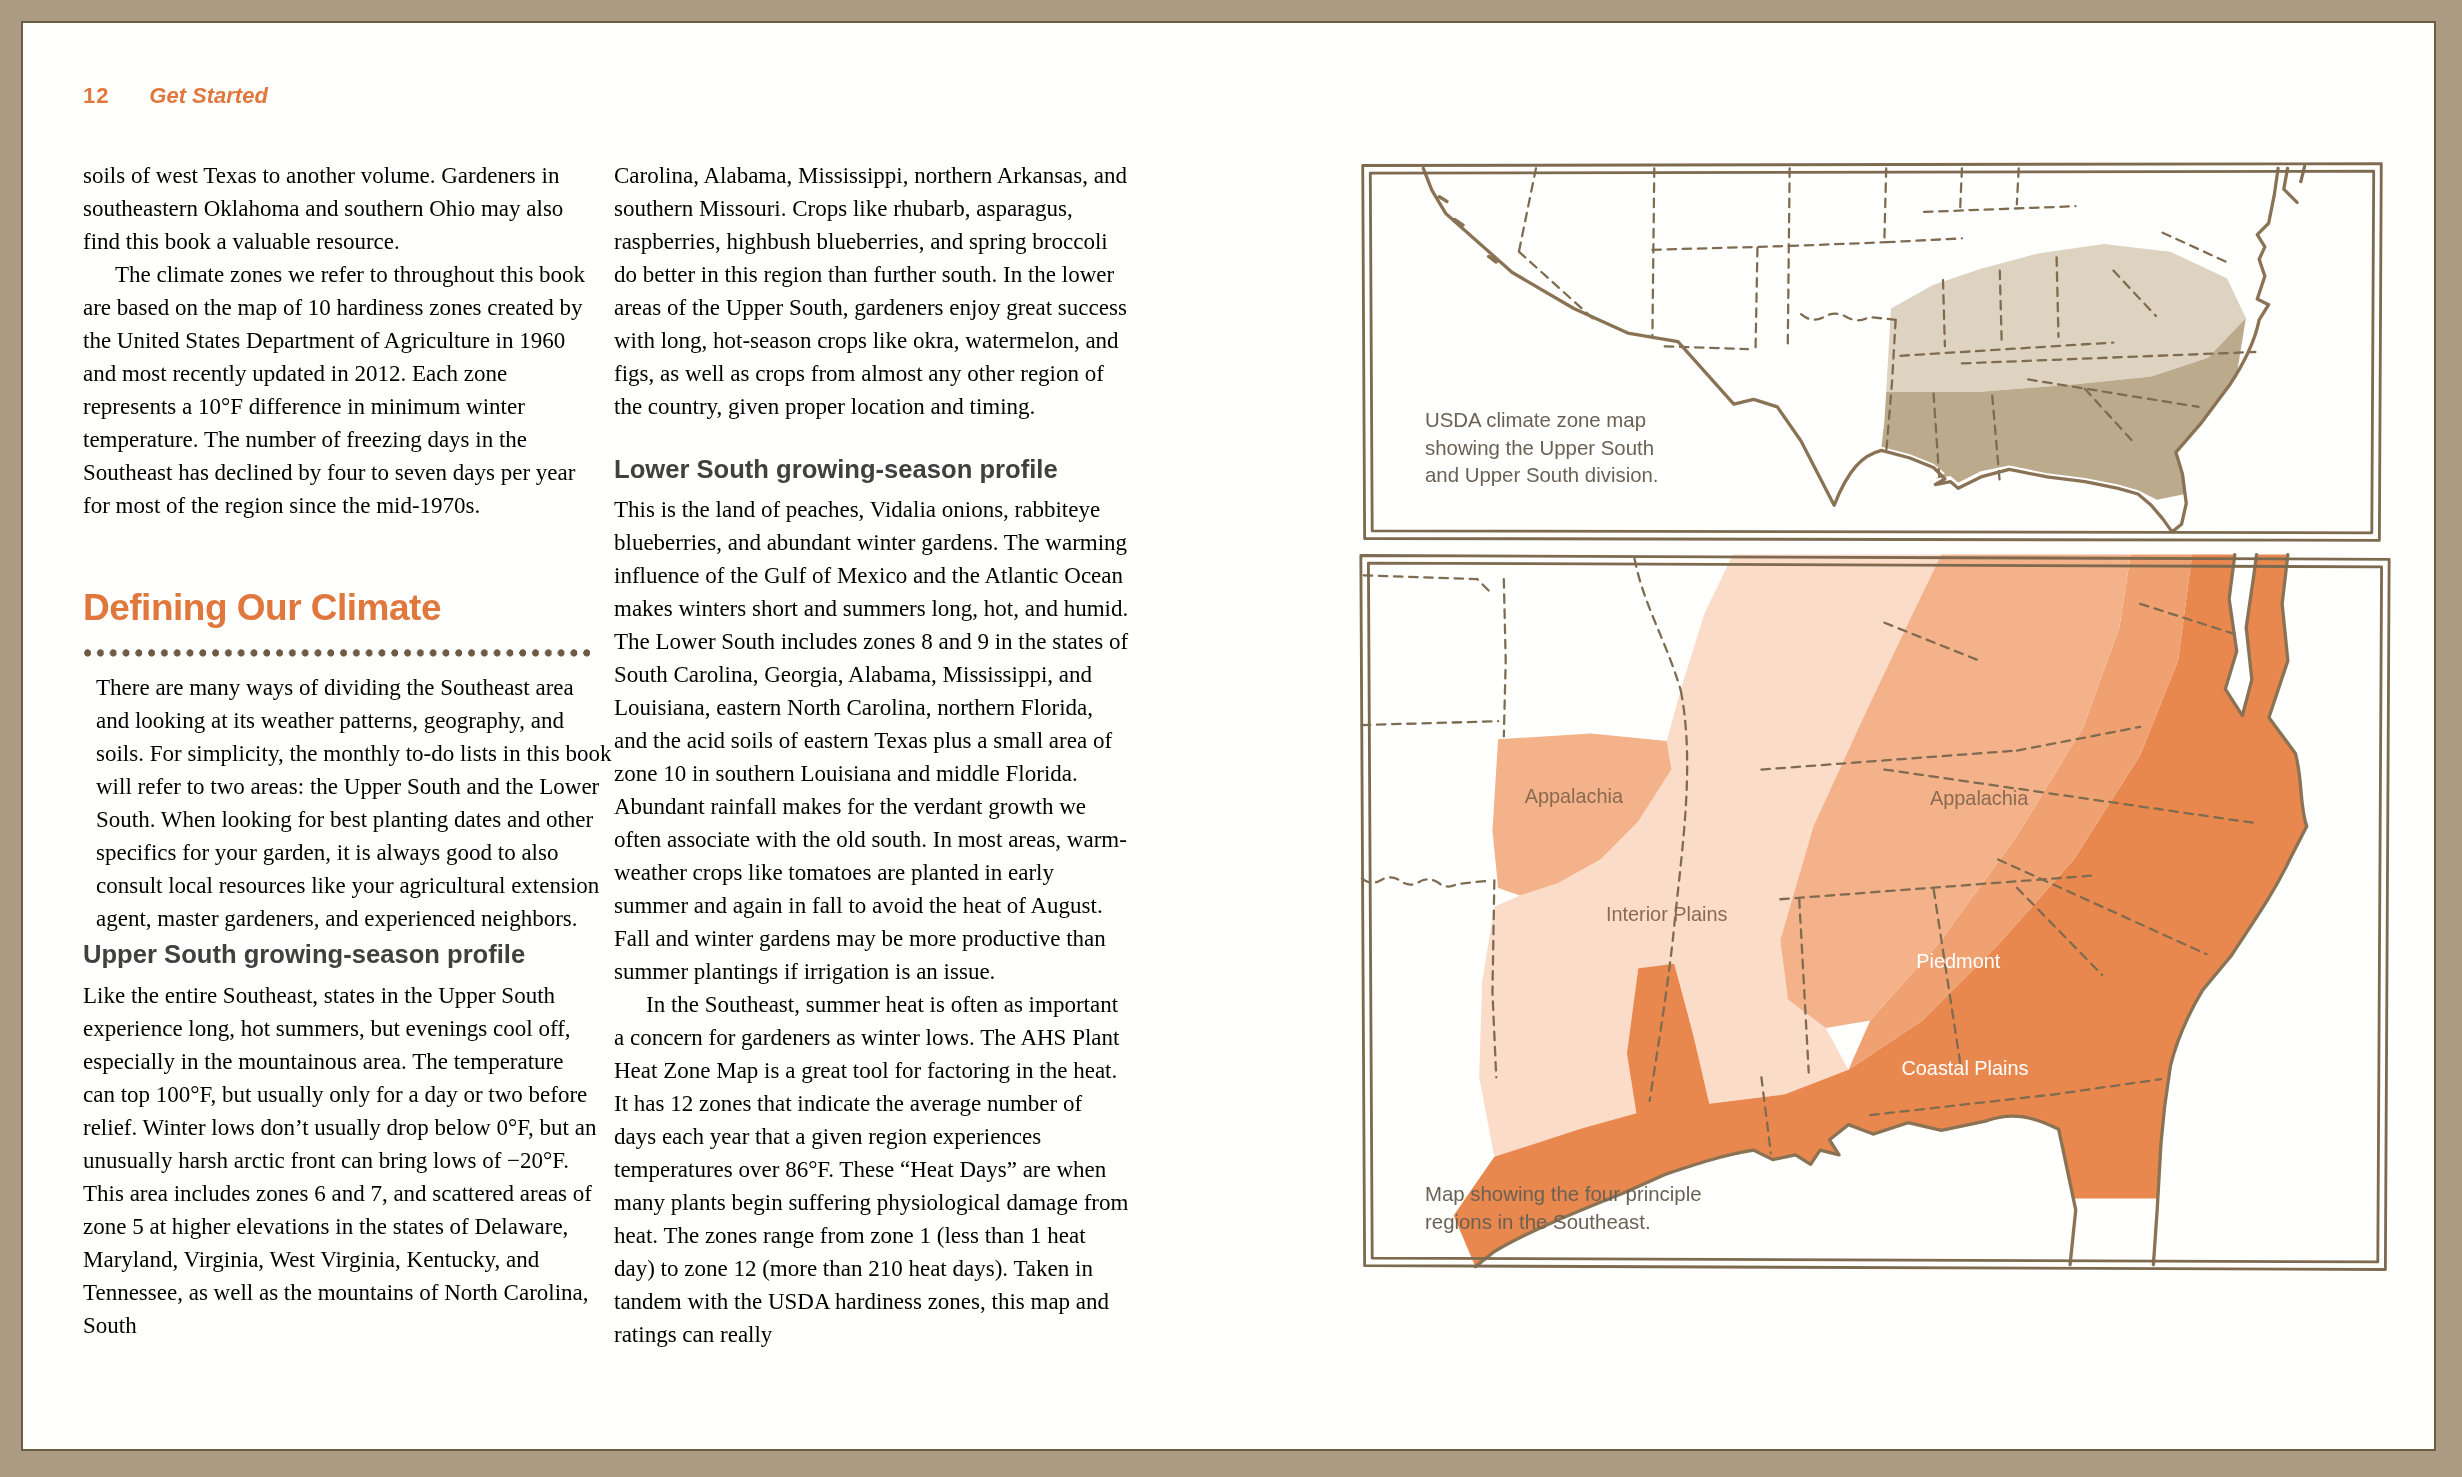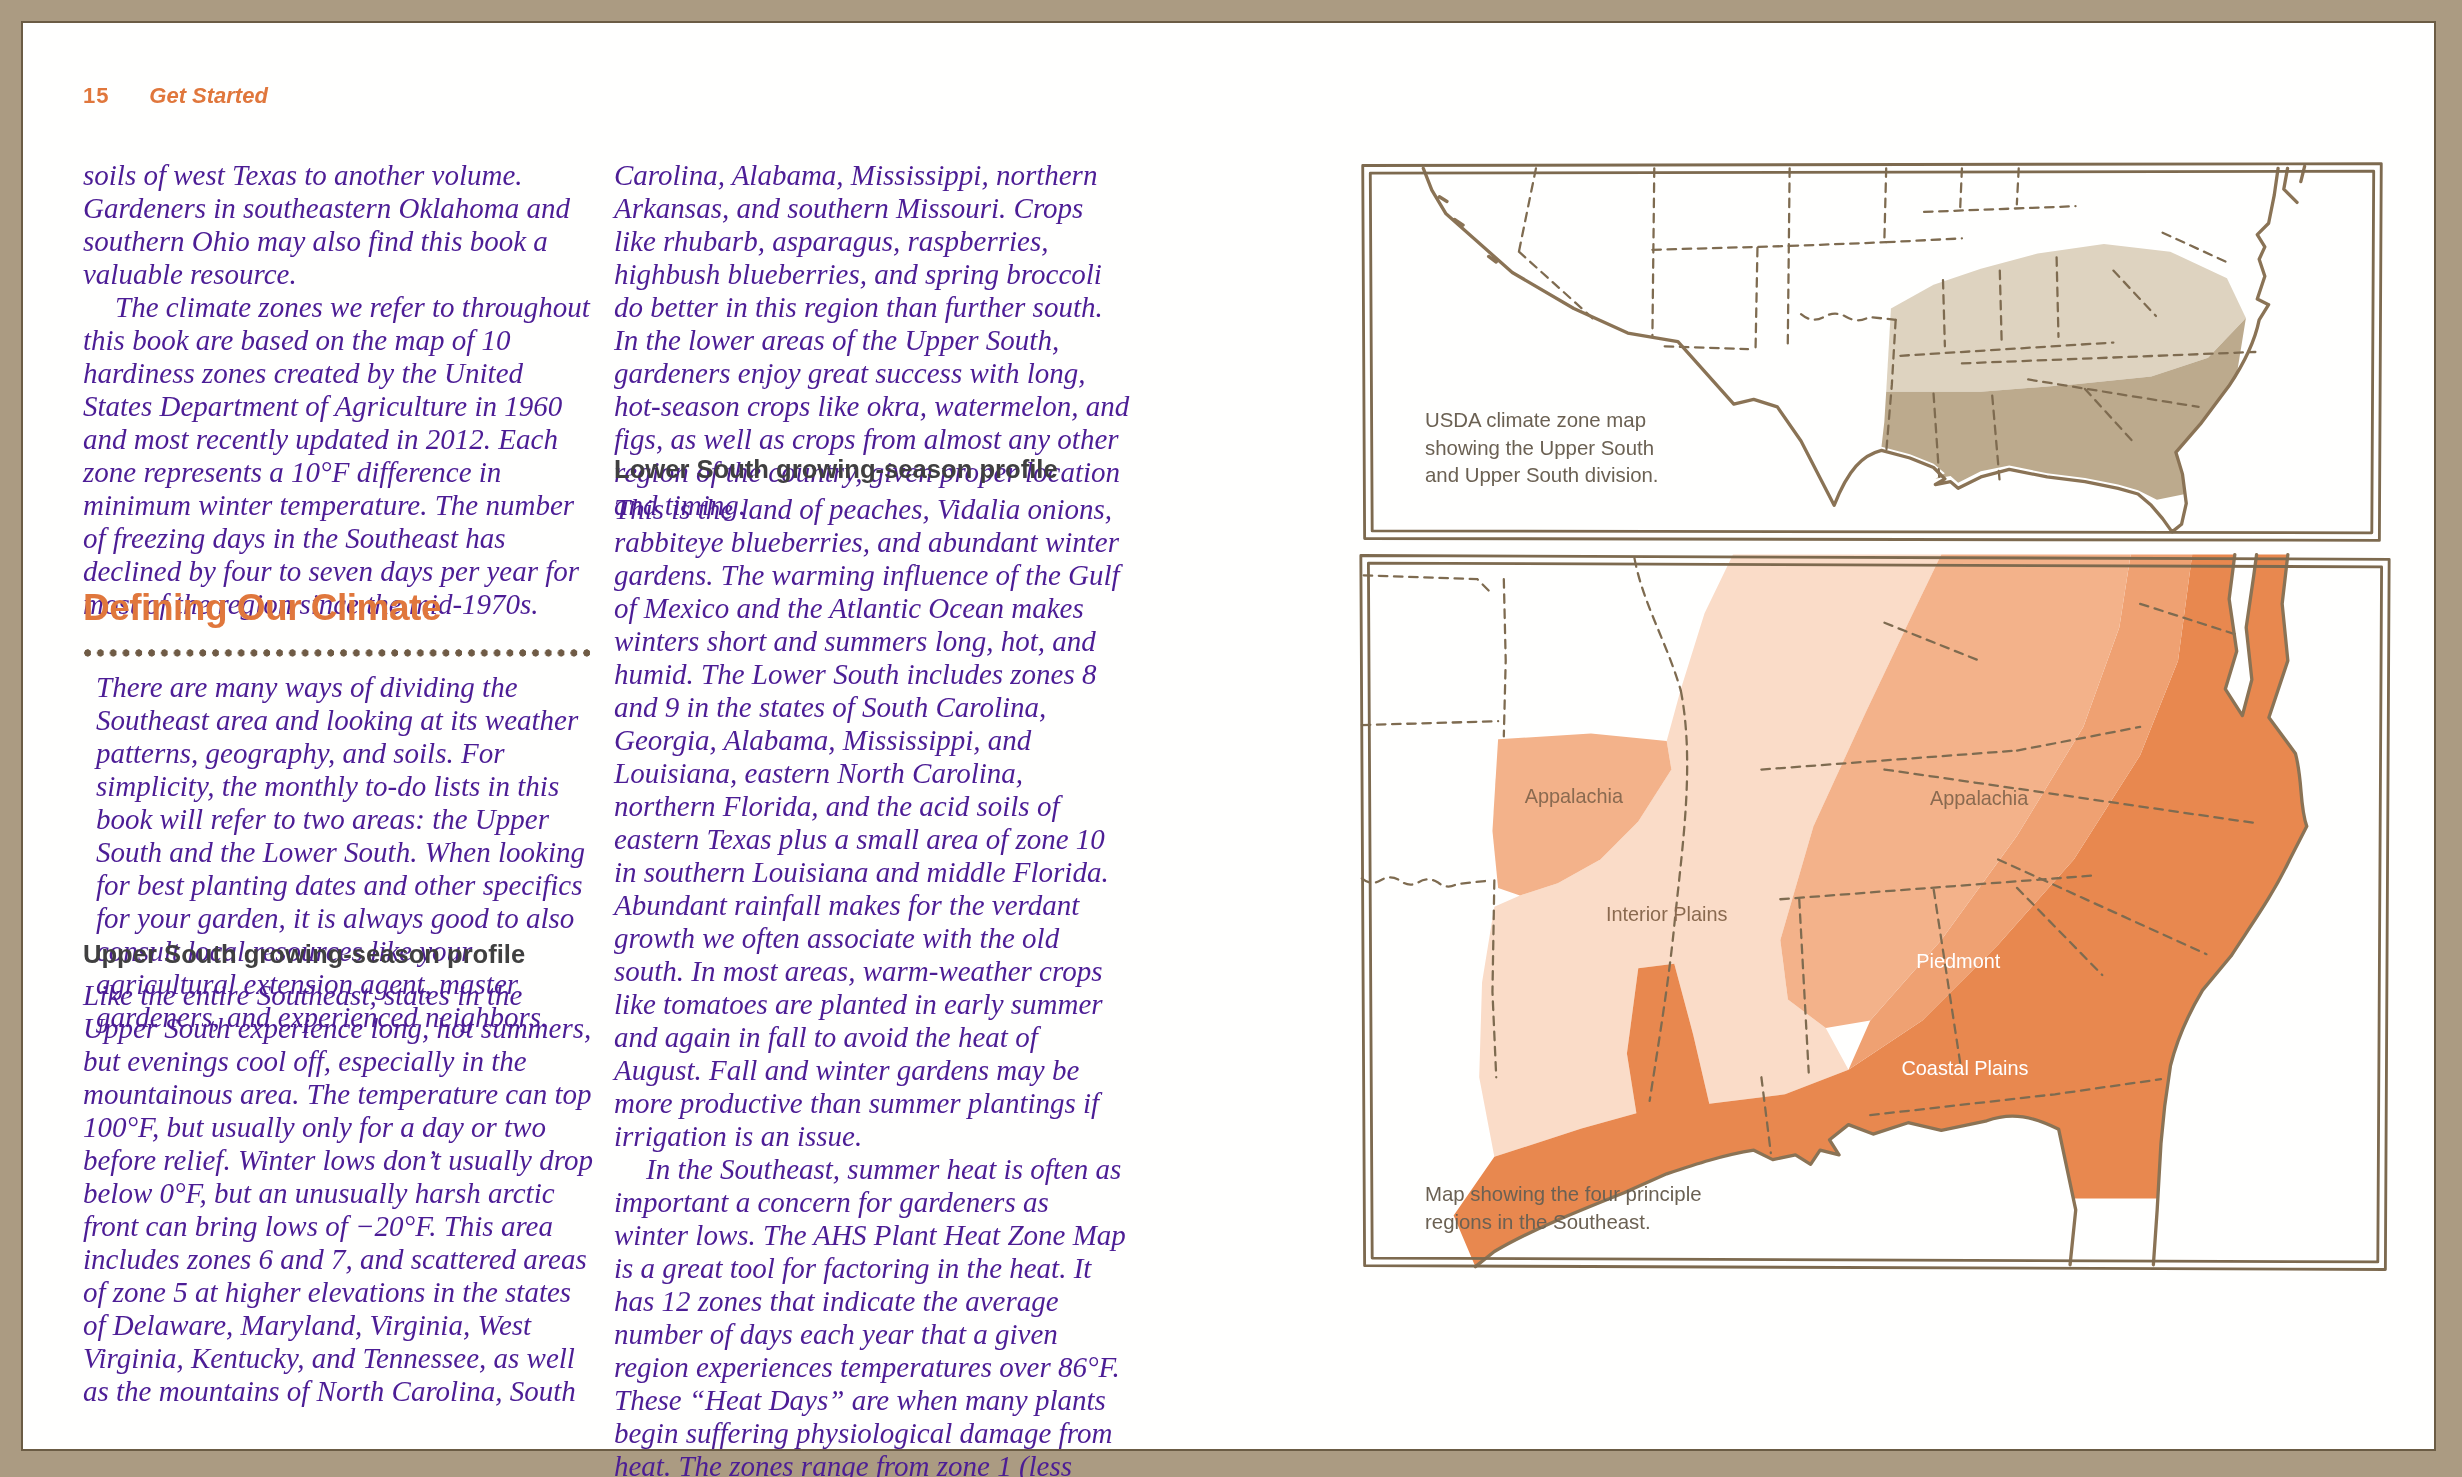--- a/index.html
+++ b/index.html
@@ -10,21 +10,21 @@
     overflow:hidden;
   }
   .page{
     position:absolute;left:21px;top:21px;width:2415px;height:1430px;
     background:#fffffe;border:2.8px solid #6b5c44;box-sizing:border-box;
   }
   .abs{position:absolute;}
   .pagehead{left:83px;top:83px;font-size:22px;font-weight:700;color:#e0773c;}
   .pagehead .pn{letter-spacing:0.9px;}
   .pagehead .sec{font-style:italic;margin-left:40px;}
-  .serif{font-family:"Liberation Serif",serif;font-size:29px;line-height:33px;color:#4c1d95;font-style:italic;}
+  .serif{font-family:"Liberation Serif",serif;font-size:23px;line-height:33px;color:#000000;}
   .col{width:516px;}
   .col p{margin:0;}
   .indent{text-indent:32px;}
   .heading{font-size:37px;font-weight:700;color:#e0773c;letter-spacing:-0.5px;line-height:1;}
   .dotrule{
     width:511px;height:9.5px;
     background-image:radial-gradient(circle at 4.7px 4.7px,#6f5b45 3.2px,rgba(0,0,0,0) 3.7px);
     background-size:12.8px 9.5px;background-repeat:repeat-x;
   }
   .subhead{font-size:25.6px;font-weight:700;color:#404040;line-height:1.1;}
@@ -35,21 +35,21 @@
   .stateline{fill:none;stroke:#7e6b50;stroke-width:2.4;stroke-dasharray:9 7;stroke-linecap:round;}
   .maplabel{font-family:"Liberation Sans",sans-serif;font-size:21px;fill:#8a6a50;text-anchor:middle;}
   .maplabel.light{fill:#ffffff;}
 </style>
 </head>
 <body>
 
 <div class="page"></div>
 
 <div class="abs pagehead">
-  <span class="pn">15</span><span class="sec">Get Started</span>
+  <span class="pn">12</span><span class="sec">Get Started</span>
 </div>
 
 <div class="abs serif col" style="left:83px;top:159px;">
   <p>soils of west Texas to another volume. Gardeners in southeastern Oklahoma and southern Ohio may also find this book a valuable resource.</p>
   <p class="indent">The climate zones we refer to throughout this book are based on the map of 10 hardiness zones created by the United States Department of Agriculture in 1960 and most recently updated in 2012. Each zone represents a 10°F difference in minimum winter temperature. The number of freezing days in the Southeast has declined by four to seven days per year for most of the region since the mid-1970s.</p>
 </div>
 
 <div class="abs heading" style="left:83px;top:589px;">Defining Our Climate</div>
 <div class="abs dotrule" style="left:83px;top:648px;"></div>
 

